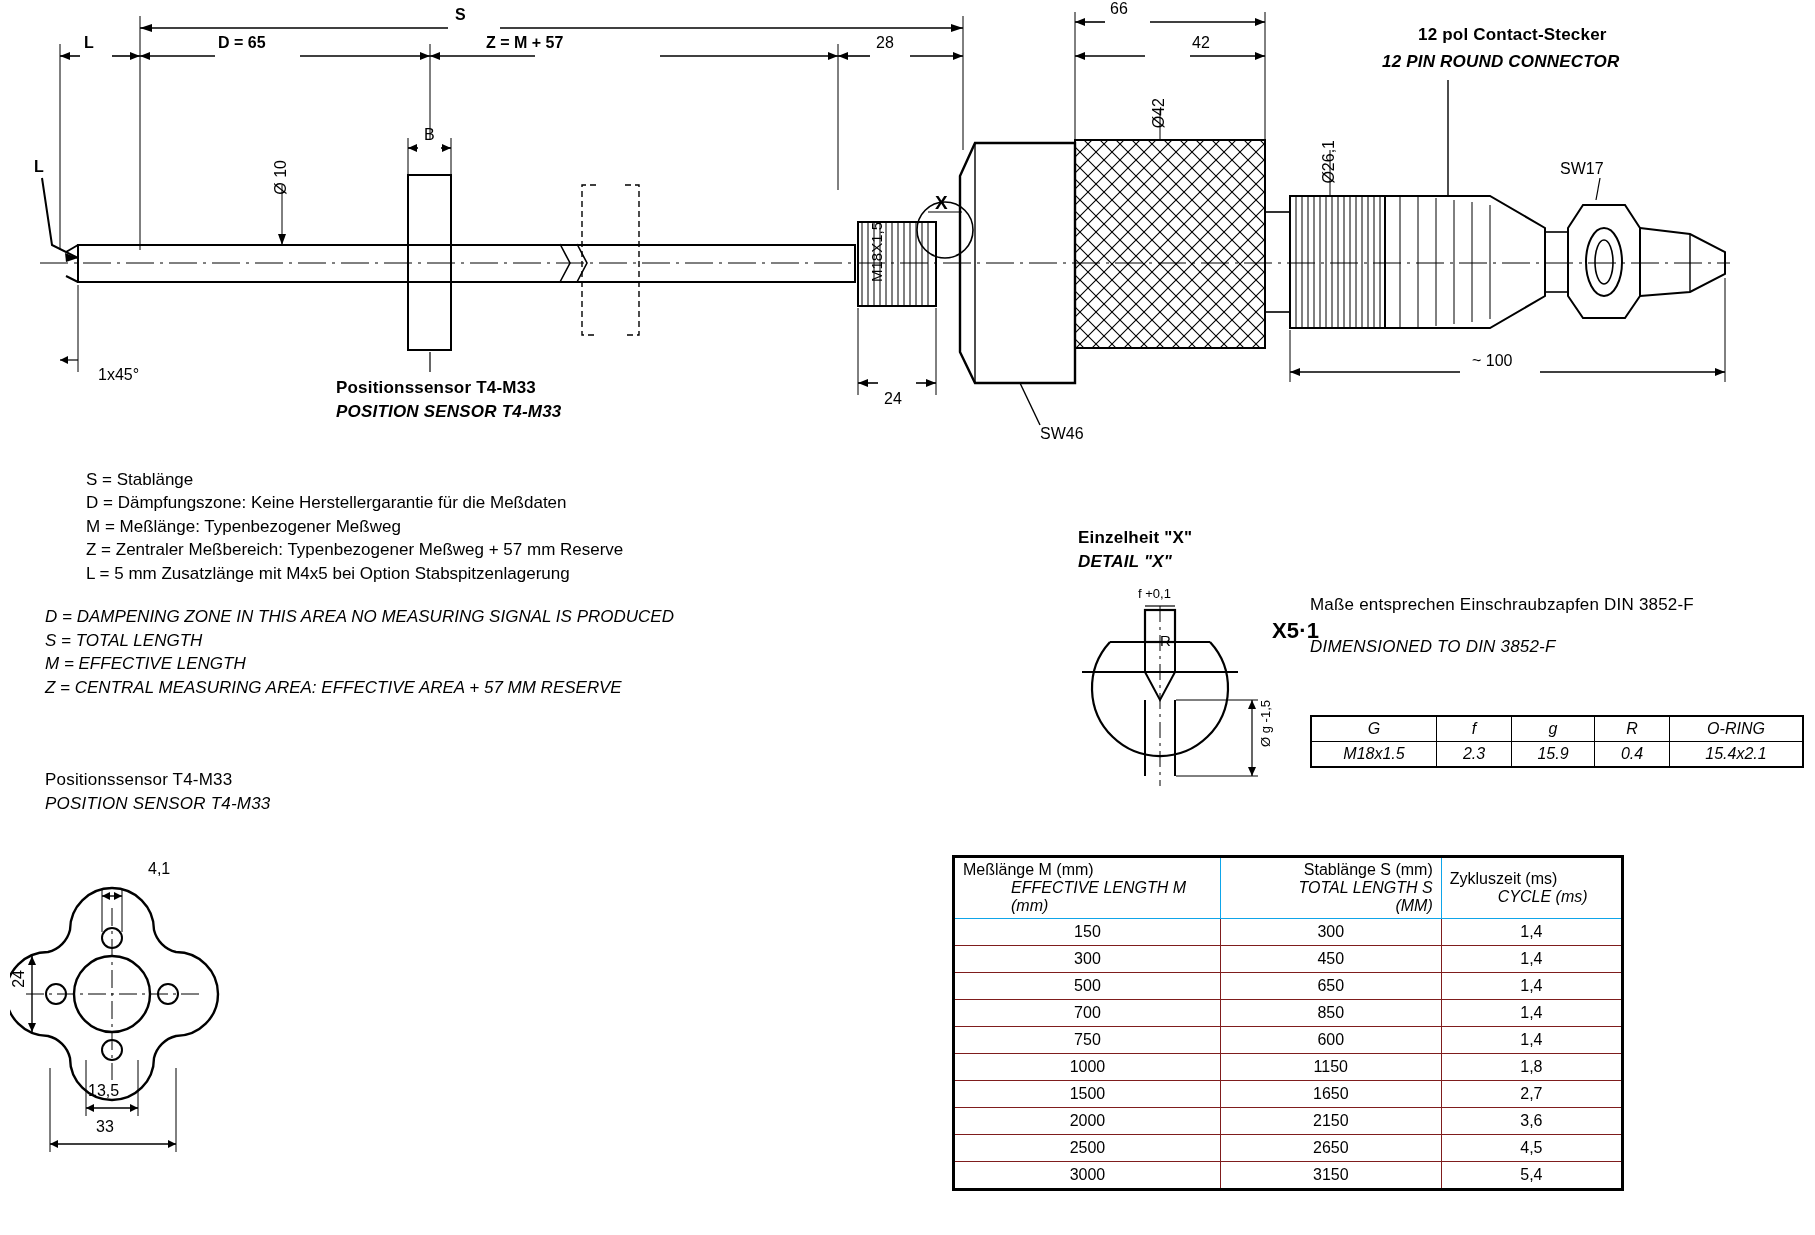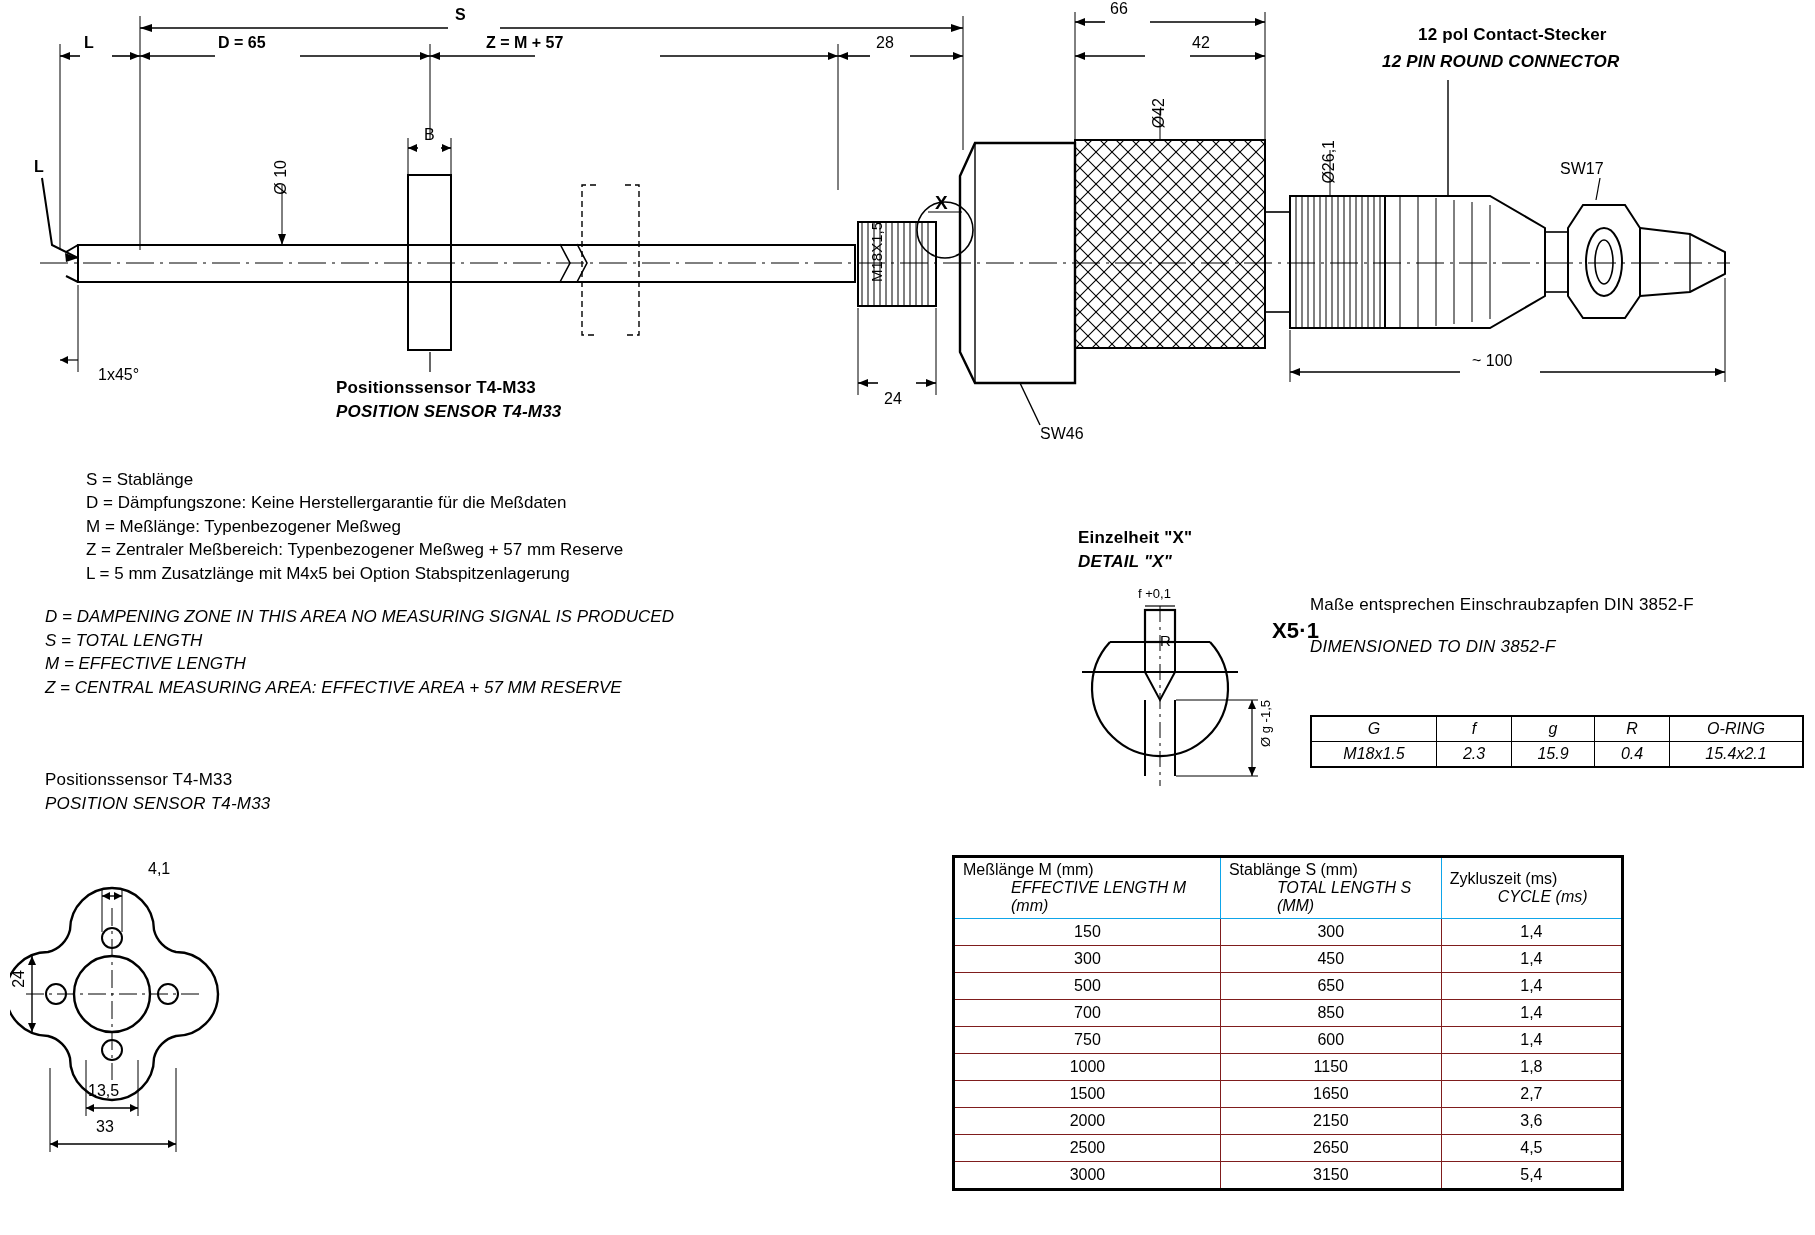--- a/index.html
+++ b/index.html
@@ -382,21 +382,21 @@
 </div>
 
 <div class="abs" style="left:952px;top:855px;">
   <table class="tbl-main">
     <tbody>
         <tr>
       <th style="width:316px;">
         <div class="hdr-line1">Meßlänge M (mm)</div>
         <div class="hdr-line2">EFFECTIVE LENGTH M (mm)</div>
       </th>
-      <th style="width:258px;">
+      <th style="width:258px;text-align:right;">
         <div class="hdr-line1">Stablänge S (mm)</div>
         <div class="hdr-line2">TOTAL LENGTH S (MM)</div>
       </th>
       <th style="width:200px;">
         <div class="hdr-line1">Zykluszeit (ms)</div>
         <div class="hdr-line2">CYCLE (ms)</div>
       </th>
     </tr>
     <tr>
       <td>150</td>

